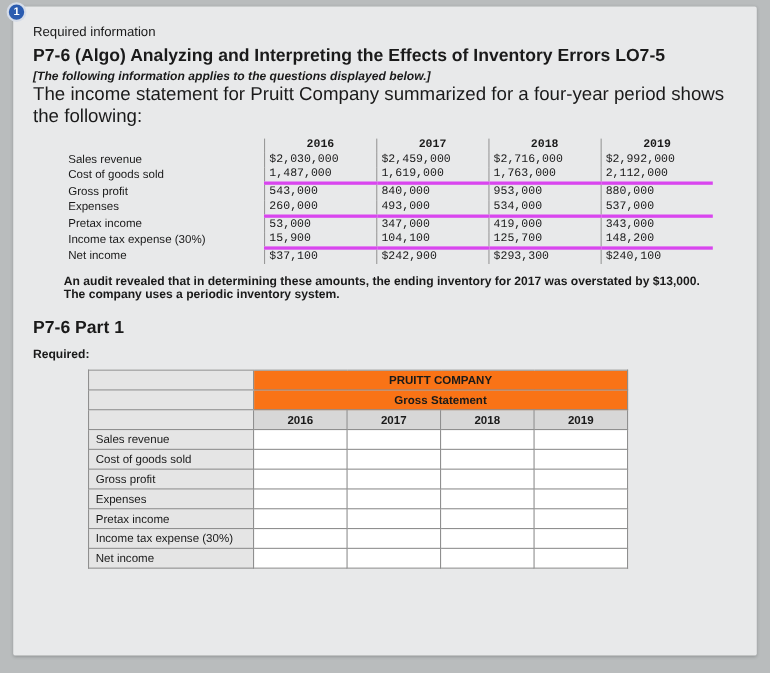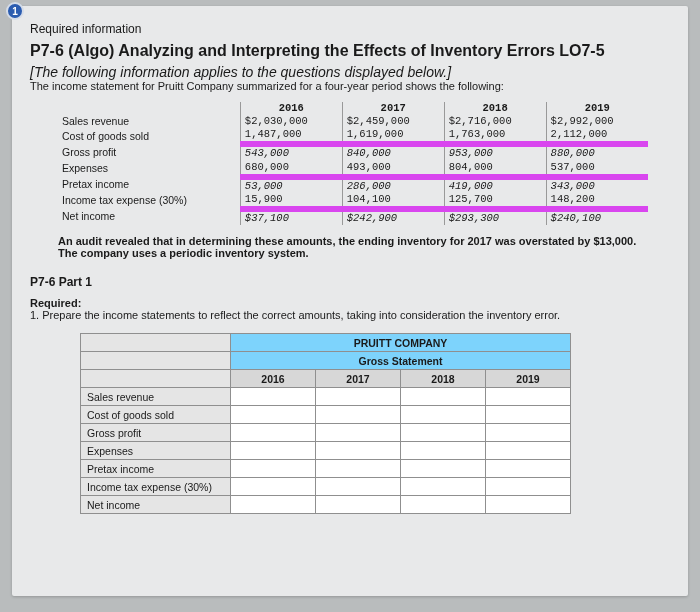--- a/index.html
+++ b/index.html
@@ -33,58 +33,58 @@
     color: #fff;
     font-size: 10px;
     font-weight: bold;
     display: flex;
     align-items: center;
     justify-content: center;
     border: 2px solid #d5dce8;
   }
   .req-label { font-size: 12px; margin-bottom: 6px; margin-top: 6px;}
   .title { font-weight: bold; font-size: 16px; margin-bottom: 4px; }
-  .intro { font-style: italic; font-size: 14px; }
-  .intro2 { font-size: 11px; margin-bottom: 10px; }
+  .intro { font-style: italic; font-size: 11px; font-weight: bold; }
+  .intro2 { font-size: 17px; margin-bottom: 10px; }
   .data-block {
     margin: 8px 0 8px 28px;
     width: 590px;
   }
   table.data {
     border-collapse: collapse;
     width: 100%;
     font-family: "Courier New", monospace;
     font-size: 10.5px;
   }
   table.data td { padding: 0 4px; line-height: 1.25; white-space: nowrap; }
   table.data td.lbl { font-family: Arial; width: 170px; }
   table.data td.num { text-align: left; width: 95px; }
   table.data tr.hdr td.num { text-align: center; font-weight: bold; }
-  table.data tr.total td.num { border-top: 6px solid #d946ef; font-style: italic; }
+  table.data tr.total td.num { border-top: 3px solid #d946ef; }
   table.data td.bl { border-left: 1px solid #999; }
   .audit { margin: 10px 0 6px 28px; font-size: 11px; width: 590px; font-weight: bold; }
-  .section { font-weight: bold; font-size: 12px; margin: 16px 0 8px 0; }
+  .section { font-weight: bold; font-size: 16px; margin: 16px 0 8px 0; }
   .reqline { font-size: 11px; font-weight: bold; }
   .reqnum { font-size: 11px; margin-bottom: 12px; }
 
   .answer-wrap {
     margin: 8px 0 0 0;
   }
   table.answer {
     border-collapse: collapse;
     background: #fff;
     font-size: 10.5px;
   }
   table.answer th, table.answer td {
     border: 1px solid #8f8f8f;
     padding: 2px 6px;
     height: 18px;
   }
   table.answer .hdr1 {
-    background: #7dd3fc;
+    background: #f97316;
     font-weight: bold;
     text-align: center;
   }
   table.answer .hdr2 {
     background: #d7d7d7;
     font-weight: bold;
     text-align: center;
   }
   table.answer td.rowlbl {
     background: #e5e5e5;
@@ -137,29 +137,29 @@
       </tr>
       <tr class="total">
         <td class="lbl">Gross profit</td>
         <td class="num bl">543,000</td>
         <td class="num bl">840,000</td>
         <td class="num bl">953,000</td>
         <td class="num bl">880,000</td>
       </tr>
       <tr>
         <td class="lbl">Expenses</td>
-        <td class="num bl">680,000</td>
+        <td class="num bl">260,000</td>
         <td class="num bl">493,000</td>
-        <td class="num bl">804,000</td>
+        <td class="num bl">534,000</td>
         <td class="num bl">537,000</td>
       </tr>
       <tr class="total">
         <td class="lbl">Pretax income</td>
         <td class="num bl">53,000</td>
-        <td class="num bl">286,000</td>
+        <td class="num bl">347,000</td>
         <td class="num bl">419,000</td>
         <td class="num bl">343,000</td>
       </tr>
       <tr>
         <td class="lbl">Income tax expense (30%)</td>
         <td class="num bl">15,900</td>
         <td class="num bl">104,100</td>
         <td class="num bl">125,700</td>
         <td class="num bl">148,200</td>
       </tr>
@@ -172,21 +172,20 @@
       </tr>
     </tbody>
       </table>
   </div>
 
   <div class="audit">An audit revealed that in determining these amounts, the ending inventory for 2017 was overstated by $13,000. The company uses a periodic inventory system.</div>
 
   <div class="section">P7-6 Part 1</div>
 
   <div class="reqline"><b>Required:</b></div>
-  <div class="reqnum">1. Prepare the income statements to reflect the correct amounts, taking into consideration the inventory error.</div>
 
   <div class="answer-wrap" style="margin-left:50px;">
     <table class="answer">
       <tbody>
           <tr>
             <td class="rowlbl" style="background:#e5e5e5;border-right:none;"></td>
             <td colspan="4" class="hdr1">PRUITT COMPANY</td>
           </tr>
       <tr>
             <td class="rowlbl" style="border-right:none;"></td>

